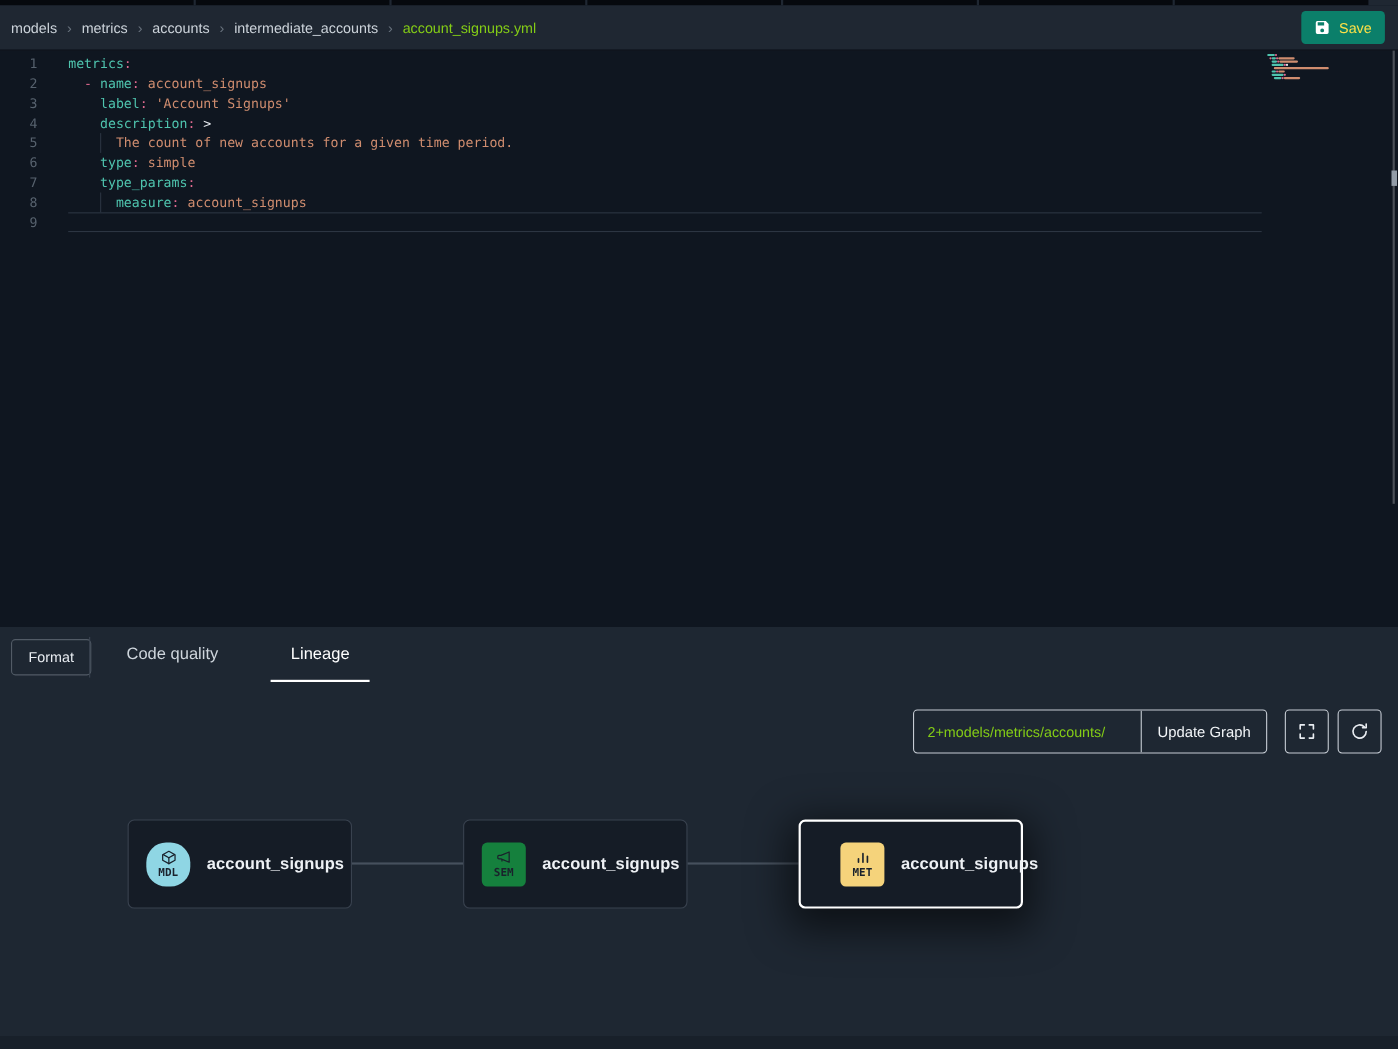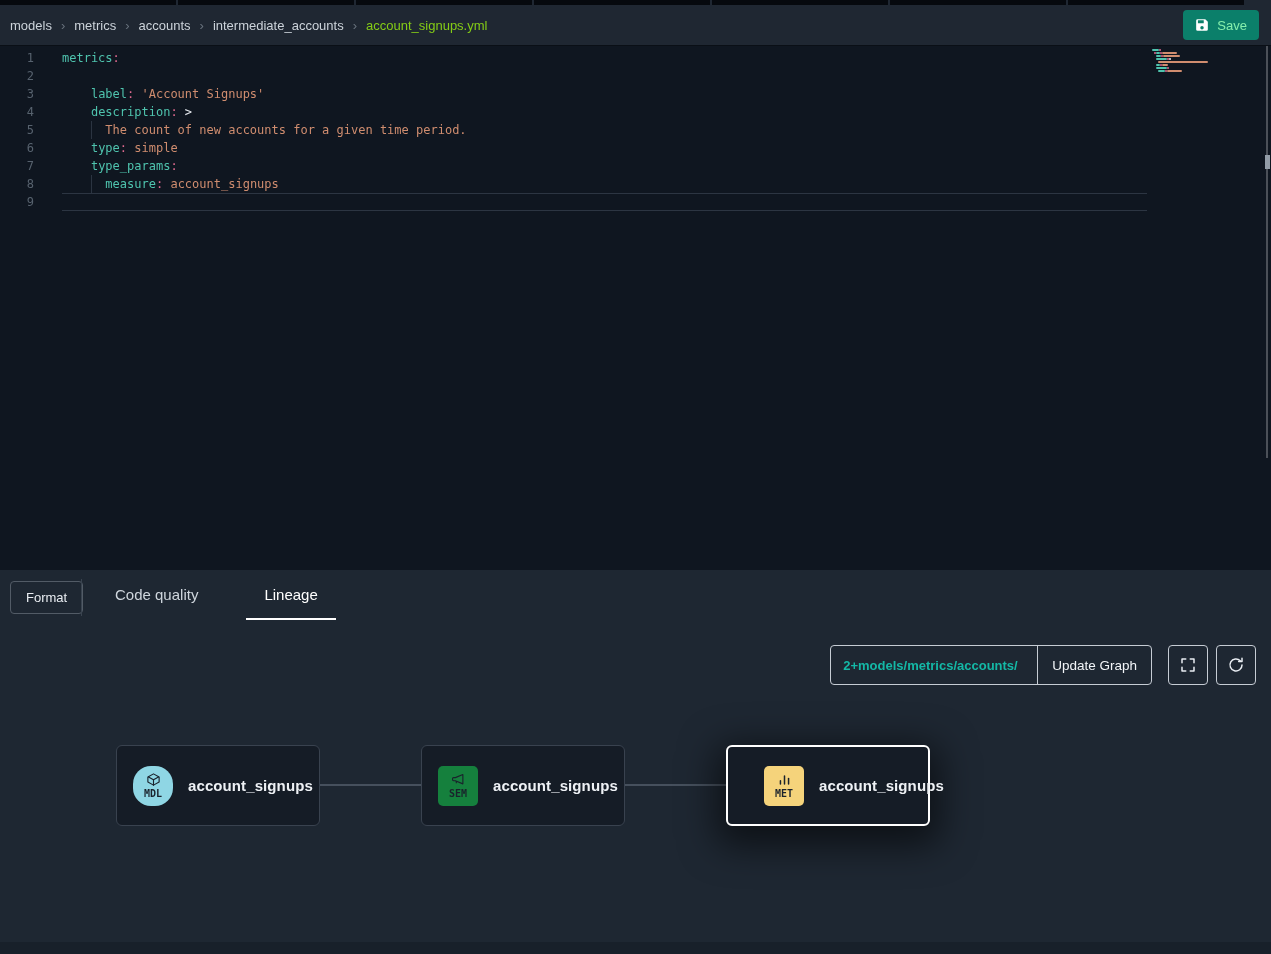--- a/index.html
+++ b/index.html
@@ -8,21 +8,21 @@
   
   #tabstrip{position:absolute;top:0;left:0;width:1271px;height:5px;background:#1f2732;display:flex;gap:2px;overflow:hidden;}
   .strip-seg{height:5px;flex:0 0 176px;background:#06090e;}
 
   
   #topbar{position:absolute;top:5px;left:0;width:1271px;height:41px;background:#1f2732;border-bottom:1px solid #0a0f16;display:flex;align-items:center;padding:0 10px;box-sizing:border-box;}
   #breadcrumb{display:flex;align-items:center;gap:9px;font-size:13px;color:#ccd3da;}
   .crumb{cursor:pointer;}
   .crumb:last-child{color:#84cc16;}
   .crumb-sep{color:#68727d;font-size:13px;}
-  #save-btn{margin-left:auto;margin-right:2px;display:flex;align-items:center;gap:8px;background:#0b7f6a;border:none;border-radius:4px;color:#86efac;font-size:13px;font-family:inherit;height:30px;padding:0 12px;cursor:pointer;}
+  #save-btn{margin-left:auto;margin-right:2px;display:flex;align-items:center;gap:8px;background:#0b7f6a;border:none;border-radius:4px;color:#fde047;font-size:13px;font-family:inherit;height:30px;padding:0 12px;cursor:pointer;}
 
   
   #editor{position:absolute;top:46px;left:0;width:1271px;height:524px;background:#0f1620;font-family:"DejaVu Sans Mono",monospace;font-size:12px;line-height:18px;padding-top:3px;box-sizing:border-box;}
   .code-line{display:flex;height:18px;}
   .ln{flex:0 0 34px;text-align:right;color:#57626e;font-size:12px;line-height:18px;user-select:none;}
   .code-text{margin-left:28px;white-space:pre;width:1085px;position:relative;height:18px;}
   .code-line.current .code-text{border-top:1px solid #2c3542;border-bottom:1px solid #2c3542;box-sizing:border-box;}
   .guide{position:absolute;left:29px;top:0;height:18px;width:1px;background:#2b3441;}
   .tk-key{color:#4fc4ae}
   .tk-punc{color:#df6a8f}
@@ -38,21 +38,21 @@
   
   #panel{position:absolute;top:570px;left:0;width:1271px;height:384px;background:#1e2732;}
   #format-btn{position:absolute;top:11px;left:10px;height:33px;padding:0 15px;background:transparent;border:1px solid #525b66;border-radius:4px;color:#e9edf2;font-size:13px;font-family:inherit;cursor:pointer;}
   #panel-divider{position:absolute;top:9px;left:81px;width:1px;height:37px;background:#39434f;}
   #panel-tabs{position:absolute;top:16px;left:97px;display:flex;gap:30px;}
   .panel-tab{font-size:15px;line-height:17px;color:#cfd6dd;padding:0 18px 15px;cursor:pointer;border-bottom:2px solid transparent;}
   .panel-tab.active{color:#ffffff;border-bottom-color:#ffffff;}
 
   #lineage-toolbar{position:absolute;top:75px;right:15px;display:flex;align-items:center;}
   #graph-selector{display:flex;height:40px;border:1px solid #c6ccd4;border-radius:4px;overflow:hidden;box-sizing:border-box;}
-  #graph-selector input{width:182px;background:transparent;border:none;outline:none;color:#14b8a6;font-size:13px;font-family:inherit;padding:0 12px;font-weight:bold;}
+  #graph-selector input{width:182px;background:transparent;border:none;outline:none;color:#84cc16;font-size:13px;font-family:inherit;padding:0 12px;}
   #update-graph-btn{height:38px;background:transparent;border:none;border-left:1px solid #c6ccd4;color:#f2f5f8;font-size:13.5px;font-family:inherit;padding:0 14px;cursor:pointer;}
   .icon-btn{width:40px;height:40px;border:1px solid #c6ccd4;border-radius:4px;background:transparent;display:flex;align-items:center;justify-content:center;cursor:pointer;box-sizing:border-box;}
   #fullscreen-btn{margin-left:16px;}
   #refresh-btn{margin-left:8px;}
 
   
   #graph{position:absolute;top:0;left:0;width:1271px;height:384px;}
   .edge{position:absolute;height:2px;background:#46505d;z-index:0;}
   .node{position:absolute;width:204px;height:81px;background:#151c26;border:1px solid #39424f;border-radius:6px;display:flex;align-items:center;gap:15px;padding:0 16px;box-sizing:border-box;cursor:pointer;z-index:1;}
   .node.selected{border:2px solid #ffffff;box-shadow:0 10px 36px 10px rgba(0,0,0,0.55);z-index:2;padding-left:36px;}
@@ -97,20 +97,21 @@
 </header>
 
 <div id="editor">
   <div id="code-lines">
       <div class="code-line">
         <span class="ln">1</span>
         <span class="code-text"><span class="tk-key">metrics</span><span class="tk-punc">:</span></span>
       </div>
       <div class="code-line">
         <span class="ln">2</span>
+        <span class="code-text"><span class="tk-plain">  </span><span class="tk-punc">- </span><span class="tk-key">name</span><span class="tk-punc">:</span><span class="tk-plain"> </span><span class="tk-val">account_signups</span></span>
       </div>
       <div class="code-line">
         <span class="ln">3</span>
         <span class="code-text"><span class="tk-plain">    </span><span class="tk-key">label</span><span class="tk-punc">:</span><span class="tk-plain"> </span><span class="tk-val">'Account Signups'</span></span>
       </div>
       <div class="code-line">
         <span class="ln">4</span>
         <span class="code-text"><span class="tk-plain">    </span><span class="tk-key">description</span><span class="tk-punc">:</span><span class="tk-plain"> </span><span class="tk-op">&gt;</span></span>
       </div>
       <div class="code-line">

